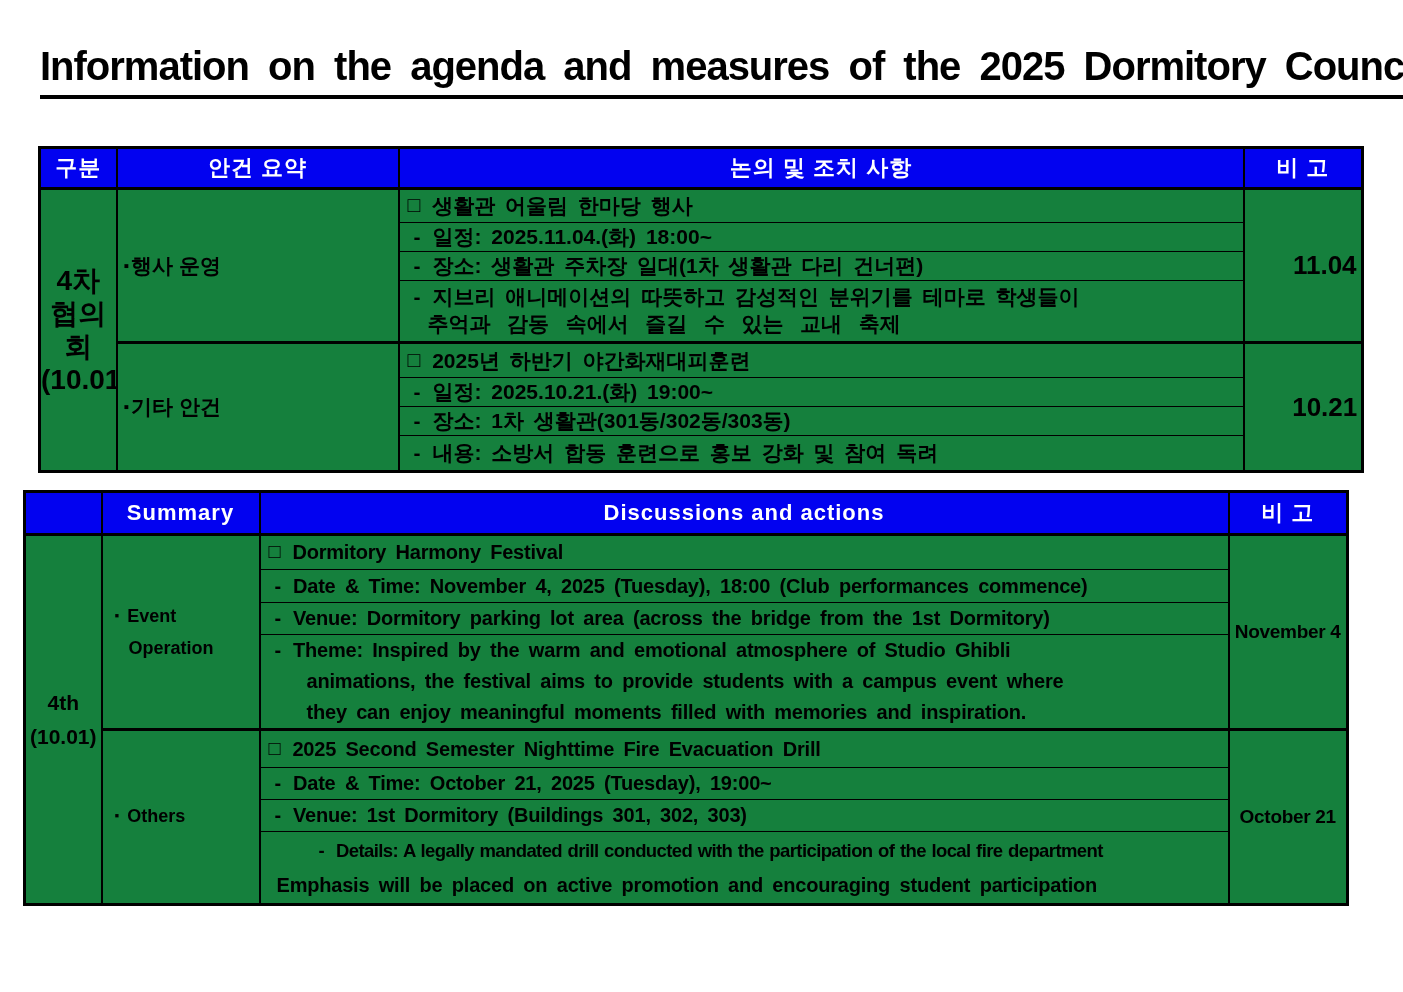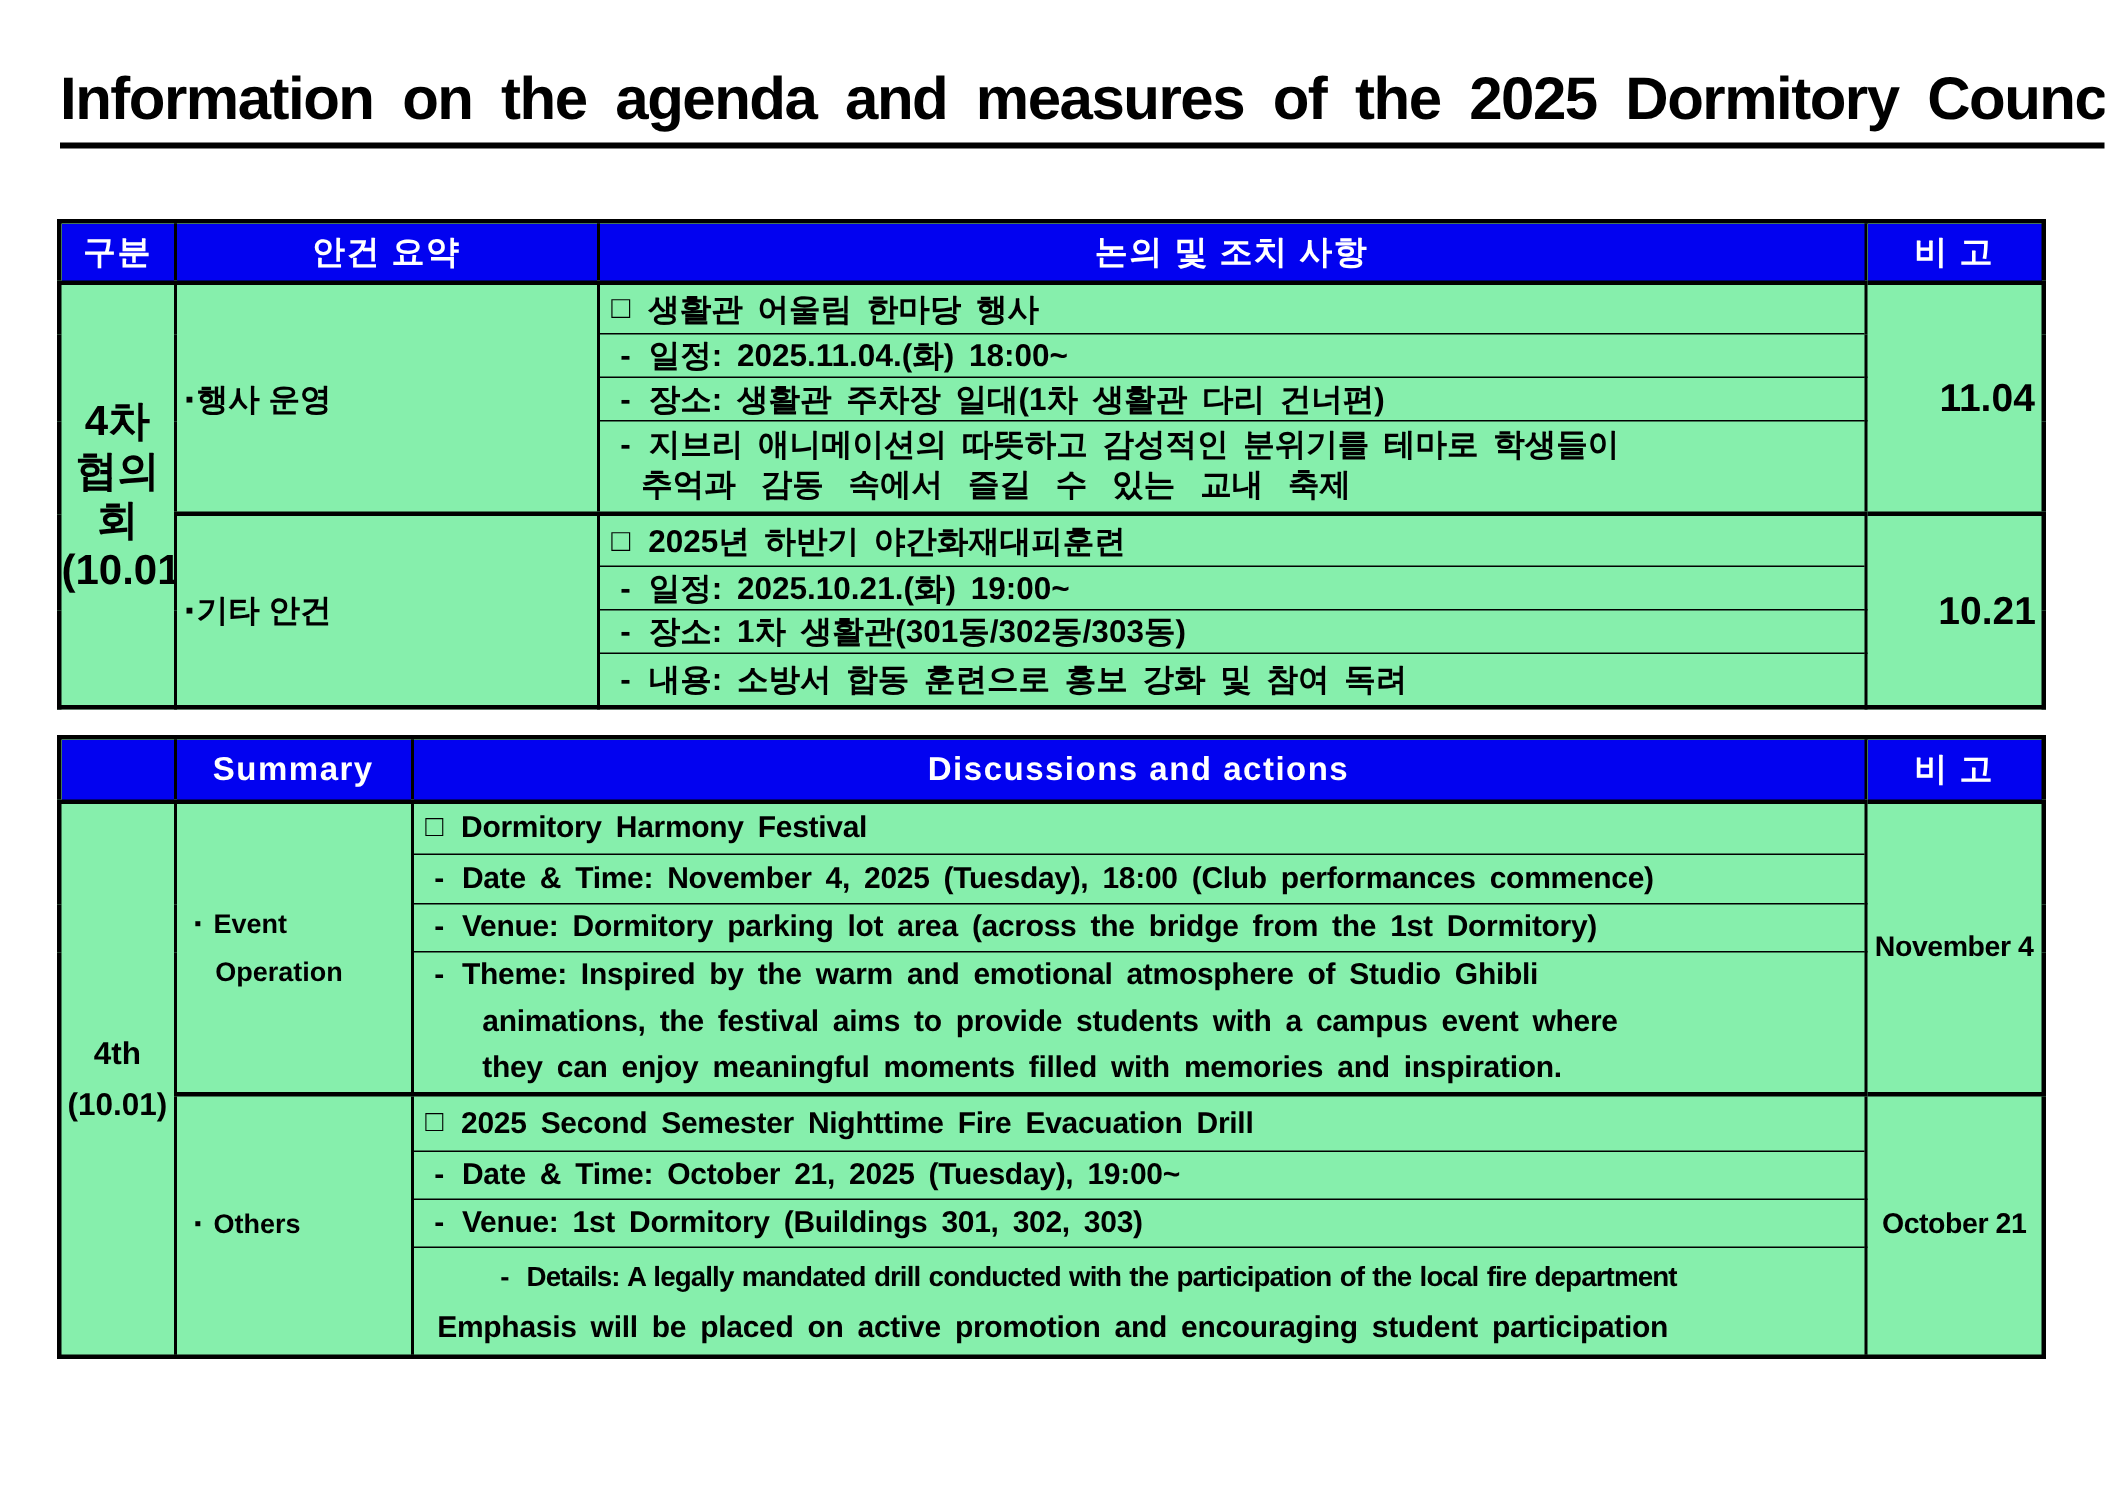--- a/index.html
+++ b/index.html
@@ -10,24 +10,24 @@
   }
   .page-title {
     position:absolute; left:40px; top:44px;
     font-size:40px; font-weight:bold; white-space:nowrap;
     letter-spacing:-1px; word-spacing:9px;
     border-bottom:4px solid #000; padding-bottom:6px;
     display:inline-block;
   }
   table.doc {
     position:absolute; border-collapse:collapse; table-layout:fixed;
-    border:3px solid #000; background:#86efac;
+    border:3px solid #000; background:#15803d;
   }
   #table-kr { left:38px; top:146px; width:1323px; }
-  #table-en { left:38px; top:490px; width:1323px; }
+  #table-en { left:23px; top:490px; width:1323px; }
   .doc th, .doc td { border:2px solid #000; padding:0; overflow:hidden; }
   .doc th {
     background:#0202f0; color:#fff; font-size:22px; font-weight:bold;
     border-bottom:3px solid #000; letter-spacing:1px;
   }
   .doc td.disc { border-top:1.5px solid #000; border-bottom:1.5px solid #000; vertical-align:middle; }
   .doc tr.sect > td { border-top:3px solid #000; }
   td.session {
     text-align:center; vertical-align:middle; font-weight:bold;
   }

